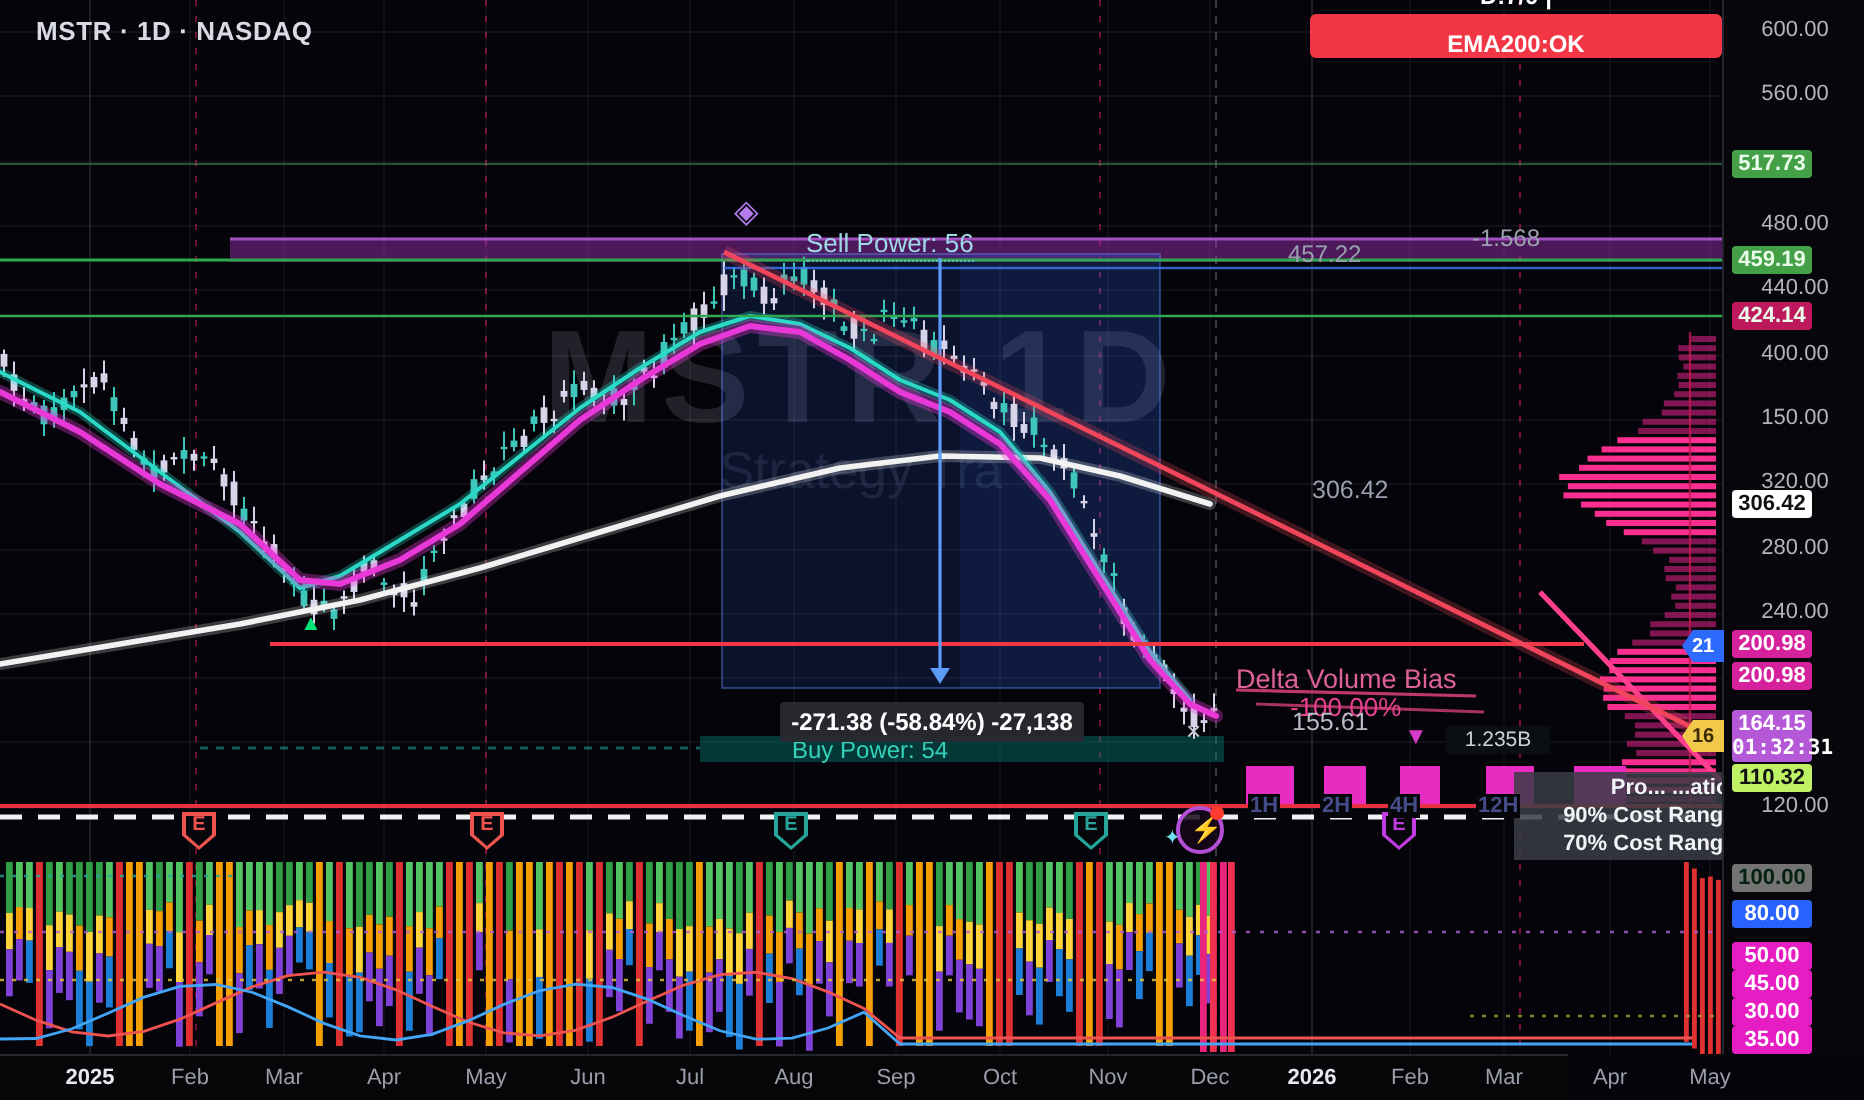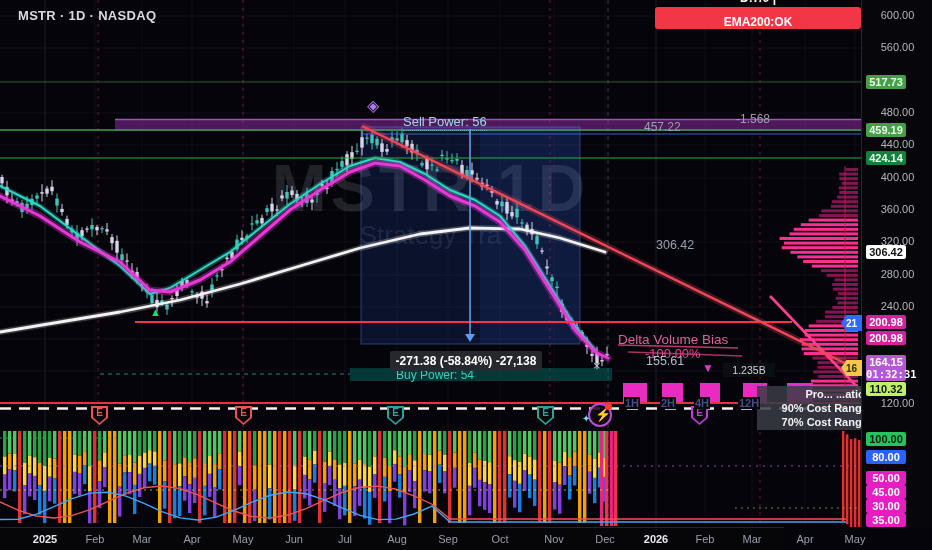--- a/index.html
+++ b/index.html
@@ -776,34 +776,34 @@
     <span class="dot" id="dot-ema" style="background: rgb(0, 200, 83);"></span>
     <span>EMA200:OK</span>
   </div>
 
   <div id="price-axis">
       <div class="axl" style="top: 9px;">600.00</div>
       <div class="axl" style="top: 41px;">560.00</div>
       <div class="axl" style="top: 106px;">480.00</div>
       <div class="axl" style="top: 138px;">440.00</div>
       <div class="axl" style="top: 171px;">400.00</div>
-      <div class="axl" style="top: 203px;">360.00</div>
+      <div class="axl" style="top: 203px;">150.00</div>
       <div class="axl" style="top: 235px;">320.00</div>
       <div class="axl" style="top: 268px;">280.00</div>
       <div class="axl" style="top: 300px;">240.00</div>
       <div class="axl" style="top: 397px;">120.00</div>
       <div class="axb" style="top: 75px; background: rgb(67, 160, 71); color: rgb(234, 251, 233);">517.73</div>
       <div class="axb" style="top: 123px; background: rgb(67, 160, 71); color: rgb(234, 251, 233);">459.19</div>
-      <div class="axb" style="top: 151px; background: #15803d; color: rgb(234, 251, 233);">424.14</div>
+      <div class="axb" style="top: 151px; background: #be185d; color: rgb(234, 251, 233);">424.14</div>
       <div class="axb" style="top: 245px; background: rgb(255, 255, 255); color: rgb(17, 17, 17);">306.42</div>
       <div class="axb" style="top: 315px; background: rgb(214, 33, 156); color: rgb(255, 255, 255);">200.98</div>
       <div class="axb" style="top: 331px; background: rgb(214, 33, 156); color: rgb(255, 255, 255);">200.98</div>
       <div class="axb" style="top: 355px; background: rgb(181, 88, 216); color: rgb(255, 255, 255);">164.15<div style="font-size: 10.5px; font-family: &quot;DejaVu Sans Mono&quot;, monospace;">01:32:31</div></div>
       <div class="axb" style="top: 382px; background: #bef264; color: rgb(17, 17, 17);">110.32</div>
-      <div class="axb" style="top: 432px; background: #22c55e; color: rgb(4, 33, 15);">100.00</div>
+      <div class="axb" style="top: 432px; background: #737373; color: rgb(4, 33, 15);">100.00</div>
       <div class="axb" style="top: 450px; background: rgb(41, 98, 255); color: rgb(255, 255, 255);">80.00</div>
       <div class="axb" style="top: 471px; background: rgb(229, 29, 195); color: rgb(255, 255, 255);">50.00</div>
       <div class="axb" style="top: 485px; background: rgb(229, 29, 195); color: rgb(255, 255, 255);">45.00</div>
       <div class="axb" style="top: 499px; background: rgb(229, 29, 195); color: rgb(255, 255, 255);">30.00</div>
       <div class="axb" style="top: 513px; background: rgb(229, 29, 195); color: rgb(255, 255, 255);">35.00</div>
     </div>
   <div id="time-axis">
       <span class="txl b" style="left: 45px;">2025</span>
       <span class="txl" style="left: 95px;">Feb</span>
       <span class="txl" style="left: 142px;">Mar</span>

